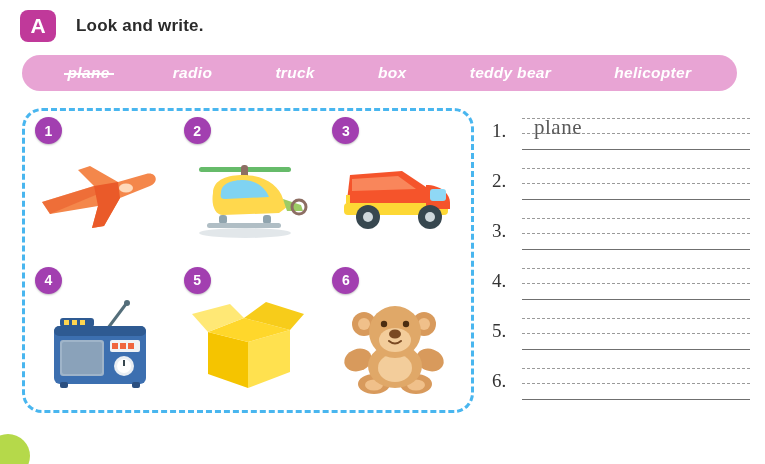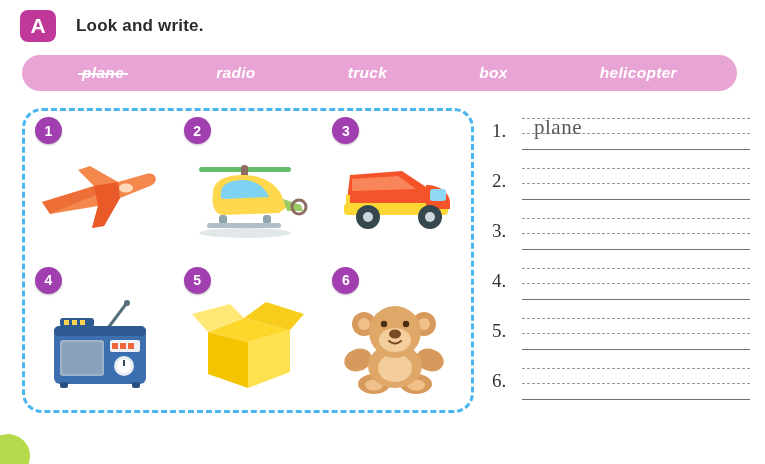--- a/index.html
+++ b/index.html
@@ -194,20 +194,21 @@
 <div class="header">
   <div class="badge">A</div>
   <div class="instruction">Look and write.</div>
 </div>
 
 <div class="wordbank">
   <span class="word struck">plane</span>
   <span class="word">radio</span>
   <span class="word">truck</span>
   <span class="word">box</span>
+  <span class="word">teddy bear</span>
   <span class="word">helicopter</span>
 </div>
 
 <div class="picture-panel">
   <div class="grid">
 
     <div class="cell">
       <div class="num">1</div>
       <div class="art">
         <svg width="130" height="86" viewBox="0 0 130 86">

